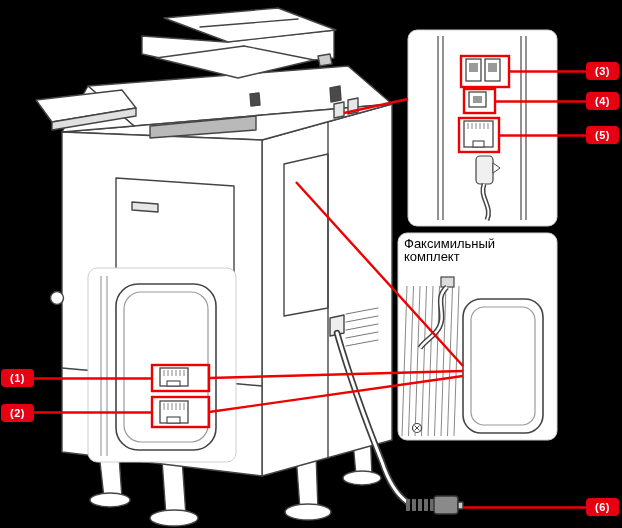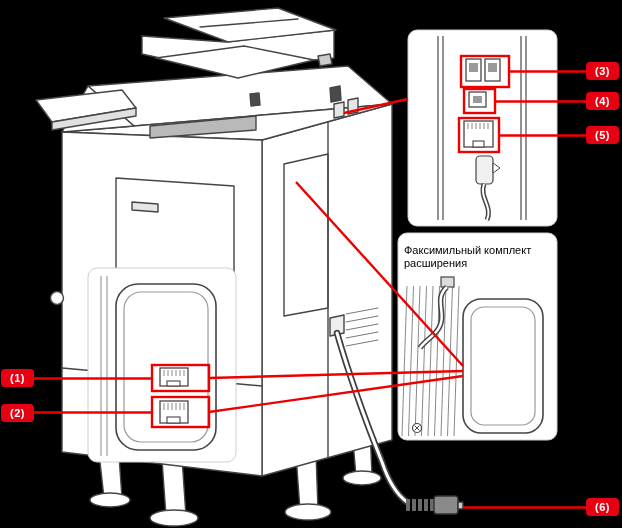--- a/index.html
+++ b/index.html
@@ -2,22 +2,22 @@
 <html><head>
 <meta charset="utf-8">
 <style>
   html,body{margin:0;padding:0;background:#000;}
   .stage{position:relative;width:622px;height:528px;background:#000;overflow:hidden;
          font-family:"Liberation Sans",sans-serif;}
   .stage svg{position:absolute;left:0;top:0;}
   .badge{position:absolute;width:33px;height:18px;background:#e60012;border-radius:4px;
          color:#fff;font-weight:bold;font-size:11px;display:flex;align-items:center;
          justify-content:center;letter-spacing:0.5px;}
-  .fax-note{position:absolute;left:404px;top:244px;width:150px;color:#000;
-            font-size:11px;line-height:13px;}
+  .fax-note{position:absolute;left:404px;top:237px;width:150px;color:#000;
+            font-size:13px;line-height:13px;}
 </style>
 </head>
 <body>
 
 <div class="stage">
 
 <svg width="622" height="528" viewBox="0 0 622 528">
 
   <g stroke="#454545" stroke-width="1.4" fill="#ffffff" stroke-linejoin="round" stroke-linecap="round">
 
@@ -165,16 +165,15 @@
 
   <div class="badge" style="left:1px;top:369px">(1)</div>
   <div class="badge" style="left:1px;top:404px">(2)</div>
   <div class="badge" style="left:586px;top:62px">(3)</div>
   <div class="badge" style="left:586px;top:92px">(4)</div>
   <div class="badge" style="left:586px;top:126px">(5)</div>
   <div class="badge" style="left:586px;top:498px">(6)</div>
 
   <div class="fax-note">
     <div>Факсимильный комплект</div>
-    <div>расширения</div>
   </div>
 
 </div>
 
 </body></html>

